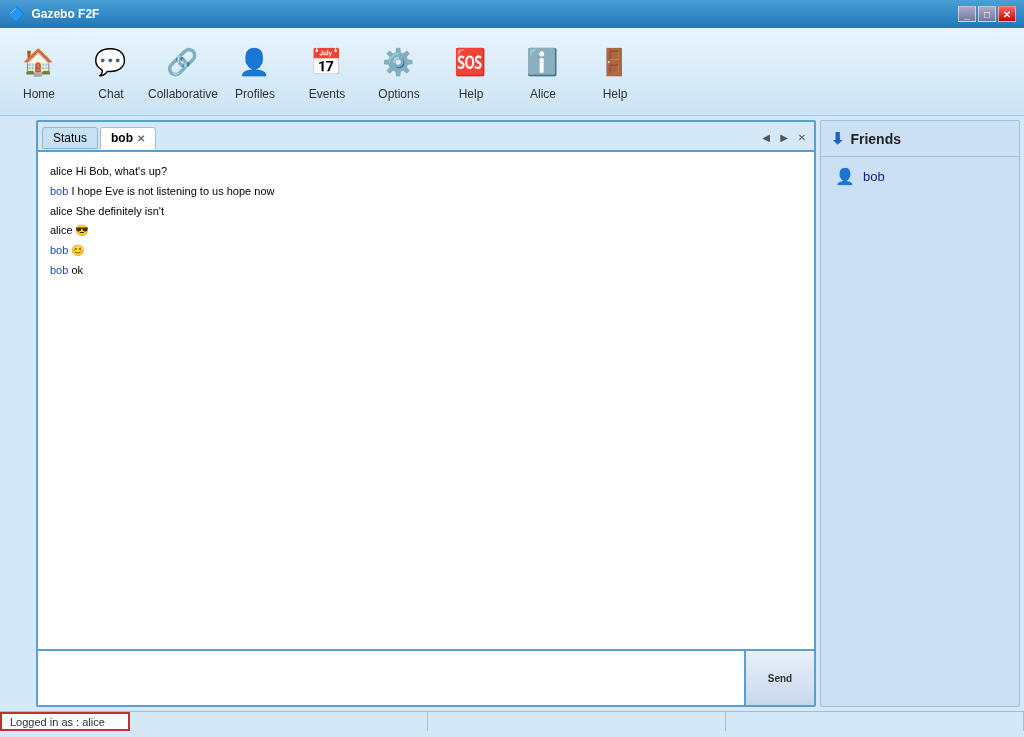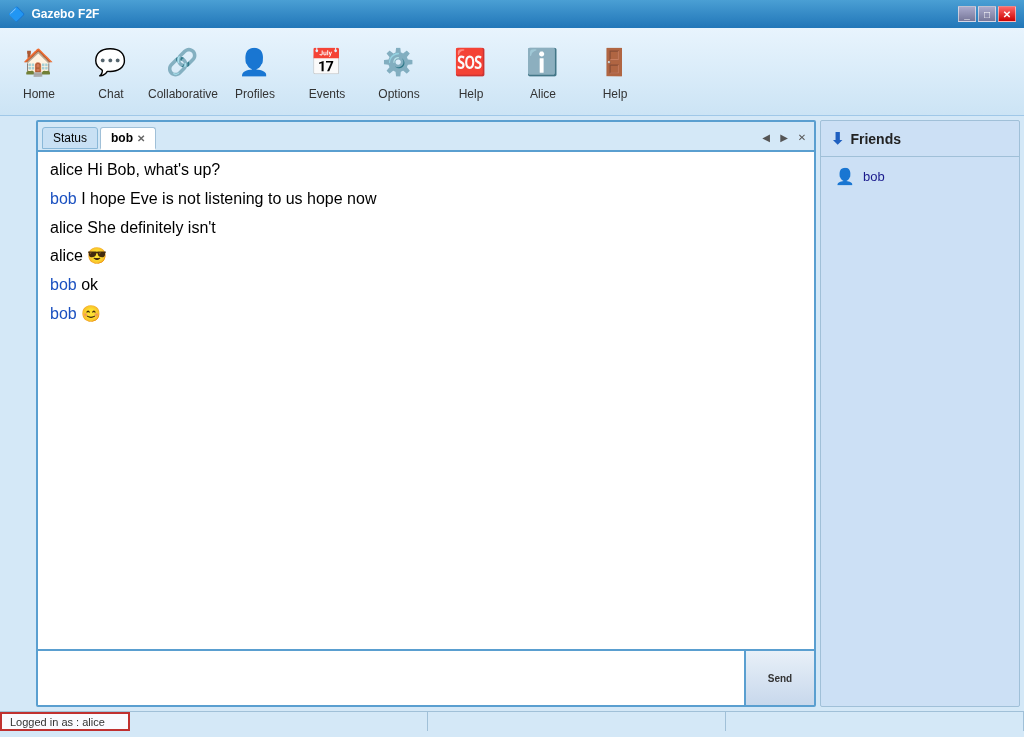--- a/index.html
+++ b/index.html
@@ -171,23 +171,23 @@
       font-size: 10px;
       display: flex;
       align-items: center;
       justify-content: center;
       color: #555;
     }
 
     
     #chat-messages {
       flex: 1;
-      padding: 4px 12px;
+      padding: 10px 12px;
       overflow-y: auto;
-      font-size: 16px;
+      font-size: 11px;
       line-height: 1.8;
     }
     .msg-line { }
     .msg-name-alice { font-weight: normal; color: #000; }
     .msg-name-bob { font-weight: normal; color: #1a50c0; }
 
     
     #chat-input-area {
       display: flex;
       border-top: 2px solid #5a9fd0;
@@ -350,22 +350,22 @@
     <div class="tabs-nav-btn">▶</div>
     <div class="tabs-nav-btn">✕</div>
   </div>
       </div>
 
     <div id="chat-messages">
     <div class="msg-line"><span class="msg-name-alice">alice</span><span class="msg-text"> Hi Bob, what's up?</span></div>
         <div class="msg-line"><span class="msg-name-bob">bob</span><span class="msg-text"> I hope Eve is not listening to us hope now</span></div>
         <div class="msg-line"><span class="msg-name-alice">alice</span><span class="msg-text"> She definitely isn't</span></div>
         <div class="msg-line"><span class="msg-name-alice">alice</span><span class="msg-text"> 😎</span></div>
+        <div class="msg-line"><span class="msg-name-bob">bob</span><span class="msg-text"> 😊</span></div>
         <div class="msg-line"><span class="msg-name-bob">bob</span><span class="msg-text"> ok</span></div>
-        <div class="msg-line"><span class="msg-name-bob">bob</span><span class="msg-text"> 😊</span></div>
       </div>
 
     <div id="chat-input-area">
       <textarea id="chat-input" style=""></textarea>
       <button id="send-btn">Send</button>
     </div>
   </div>
 
   <div id="friends-panel">
     <div id="friends-header">

